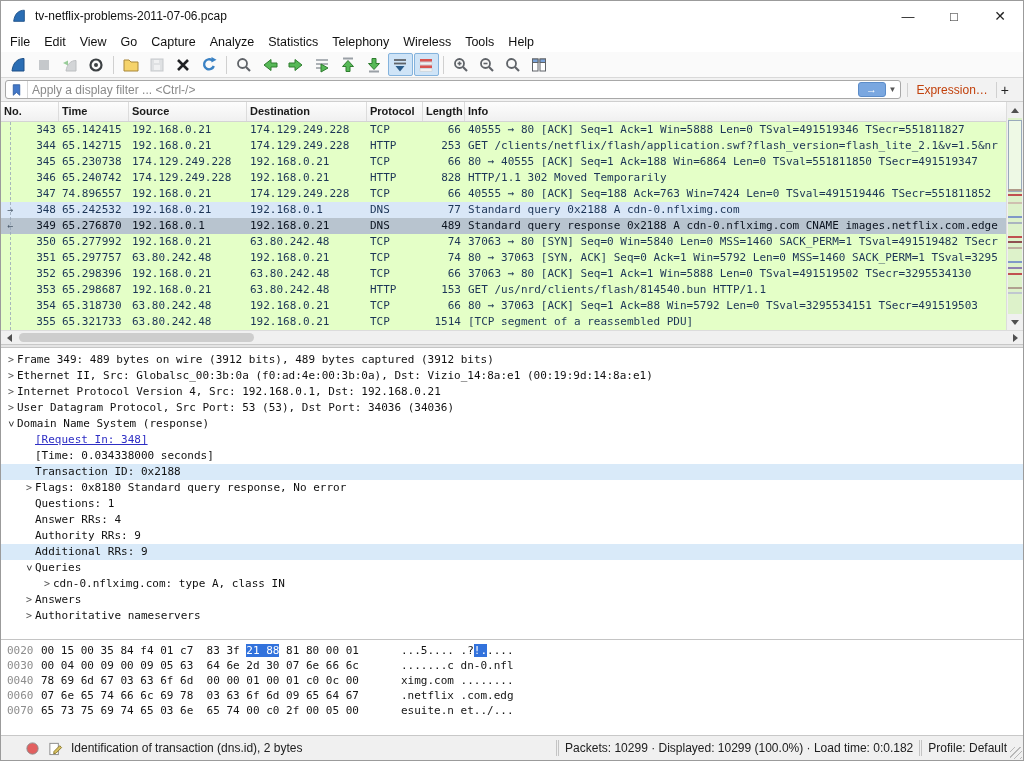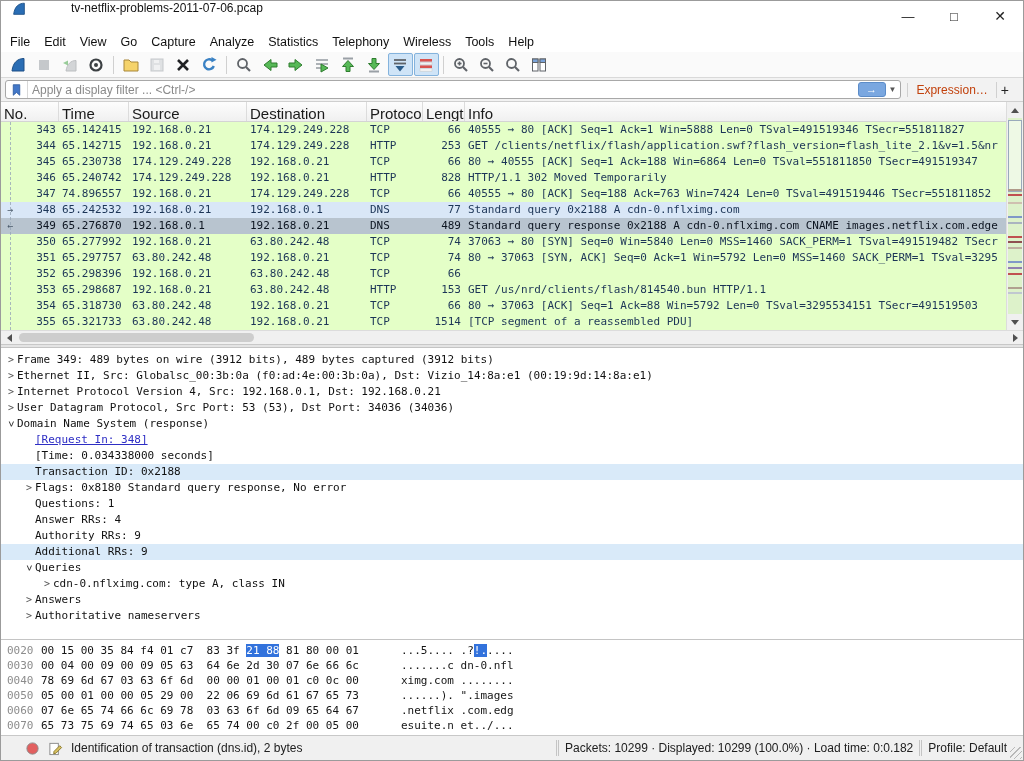--- a/index.html
+++ b/index.html
@@ -2,21 +2,21 @@
 <html><head>
 <meta charset="utf-8">
 <style>
   * { margin:0; padding:0; box-sizing:border-box; }
   html,body { width:1024px; height:761px; overflow:hidden; background:#e8e8e8;
               font-family:"Liberation Sans", sans-serif; }
   .window { width:1024px; height:761px; border:1px solid #9b9b9b; background:#fff;
             display:flex; flex-direction:column; }
 
   
-  .titlebar { height:30px; display:flex; align-items:flex-start; background:#fff; flex:0 0 30px;gap:36px; }
+  .titlebar { height:30px; display:flex; align-items:center; background:#fff; flex:0 0 30px; }
   .titlebar .app-icon { margin:0 8px 0 10px; display:flex; }
   .titlebar .title { font-size:12px; color:#111; flex:1; }
   .winbtns { display:flex; height:100%; }
   .winbtn { width:46px; display:flex; align-items:center; justify-content:center;
             font-size:13px; color:#222; }
 
   
   .menubar { height:21px; display:flex; align-items:center; background:#fff;
              font-size:12.5px; color:#111; flex:0 0 21px; padding-left:2px; }
   .menu-item { padding:2px 7px; }
@@ -42,21 +42,21 @@
   .apply-btn { width:28px; height:15px; background:#7aa7e0; border:1px solid #5c8cc8; border-radius:3px;
                color:#fff; font-size:11px; line-height:13px; text-align:center; margin-right:3px; }
   .caret { font-size:8px; color:#555; margin-right:4px; }
   .expr { font-size:12px; color:#c2410c; padding:0 8px; border-left:1px solid #d0d0d0; margin-left:6px; }
   .plus { font-size:14px; color:#222; padding:0 8px 0 4px; border-left:1px solid #d0d0d0; }
 
   
   .list-section { position:relative; flex:0 0 242px; display:flex; flex-direction:column;
                   border-bottom:1px solid #c8c8c8; }
   .list-header { height:20px; flex:0 0 20px; display:flex; background:linear-gradient(#fdfdfd,#f0f0f0);
-                 border-bottom:1px solid #d4d4d4; font-size:15px; color:#1a1a1a; }
+                 border-bottom:1px solid #d4d4d4; font-size:11px; color:#1a1a1a;font-weight:bold; }
   .hcell { border-right:1px solid #dcdcdc; padding:3px 0 0 3px; overflow:hidden; white-space:nowrap; }
   .rows { position:relative; flex:1; overflow:hidden;
           font-family:"DejaVu Sans Mono","Liberation Mono",monospace; font-size:11px; }
   .rows::before { content:""; position:absolute; left:9px; top:0; bottom:0;
                   border-left:1px dashed #97a7b7; opacity:.8; }
   .prow { height:16px; display:flex; white-space:nowrap; color:#1c3557; }
   .prow.green { background:#e4ffc7; }
   .prow.dns   { background:#d9e7f7; }
   .prow.selected { background:#b8c4cf; color:#0c1420; }
   .cell { overflow:hidden; white-space:nowrap; padding:1px 0 0 3px; }
@@ -444,20 +444,21 @@
           <div class="cell c-info">80 → 37063 [SYN, ACK] Seq=0 Ack=1 Win=5792 Len=0 MSS=1460 SACK_PERM=1 TSval=3295</div>
         </div>
         <div class="prow green">
           <div class="cell c-gut"></div>
           <div class="cell c-no">352</div>
           <div class="cell c-time">65.298396</div>
           <div class="cell c-src">192.168.0.21</div>
           <div class="cell c-dst">63.80.242.48</div>
           <div class="cell c-pro">TCP</div>
           <div class="cell c-len">66</div>
+          <div class="cell c-info">37063 → 80 [ACK] Seq=1 Ack=1 Win=5888 Len=0 TSval=491519502 TSecr=3295534130</div>
         </div>
         <div class="prow green">
           <div class="cell c-gut"></div>
           <div class="cell c-no">353</div>
           <div class="cell c-time">65.298687</div>
           <div class="cell c-src">192.168.0.21</div>
           <div class="cell c-dst">63.80.242.48</div>
           <div class="cell c-pro">HTTP</div>
           <div class="cell c-len">153</div>
           <div class="cell c-info">GET /us/nrd/clients/flash/814540.bun HTTP/1.1</div>
@@ -588,21 +589,20 @@
       <div class="dline" style="padding-left: 22px;">
         <span class="dmark">&gt;</span>
         <span class="dtext">Authoritative nameservers</span>
       </div>
     </div>
 
   <div class="hexpane">
       <div class="hrow"><span class="hoff">0020</span><span class="hbytes"><span>00 15 00 35 84 f4 01 c7  83 3f </span><span class="hexsel">21 88</span><span> 81 80 00 01</span></span><span class="hascii"><span>...5.... .?</span><span class="hexsel">!.</span><span>....</span></span></div>
       <div class="hrow"><span class="hoff">0030</span><span class="hbytes"><span>00 04 00 09 00 09 05 63  64 6e 2d 30 07 6e 66 6c</span></span><span class="hascii"><span>.......c dn-0.nfl</span></span></div>
       <div class="hrow"><span class="hoff">0040</span><span class="hbytes"><span>78 69 6d 67 03 63 6f 6d  00 00 01 00 01 c0 0c 00</span></span><span class="hascii"><span>ximg.com ........</span></span></div>
-      <div class="hrow"><span class="hoff">0050</span><span class="hbytes"><span>05 00 01 00 00 05 29 00  22 06 69 6d 61 67 65 73</span></span><span class="hascii"><span>......). ".images</span></span></div>
       <div class="hrow"><span class="hoff">0060</span><span class="hbytes"><span>07 6e 65 74 66 6c 69 78  03 63 6f 6d 09 65 64 67</span></span><span class="hascii"><span>.netflix .com.edg</span></span></div>
       <div class="hrow"><span class="hoff">0070</span><span class="hbytes"><span>65 73 75 69 74 65 03 6e  65 74 00 c0 2f 00 05 00</span></span><span class="hascii"><span>esuite.n et../...</span></span></div>
     </div>
 
   <div class="statusbar">
     <div class="status-left">
       <span style="display:flex">
         <svg width="15" height="15" viewBox="0 0 16 16">
             <circle cx="8" cy="8" r="6" fill="#e25f5f" stroke="#8a8a8a"></circle>
           </svg>

